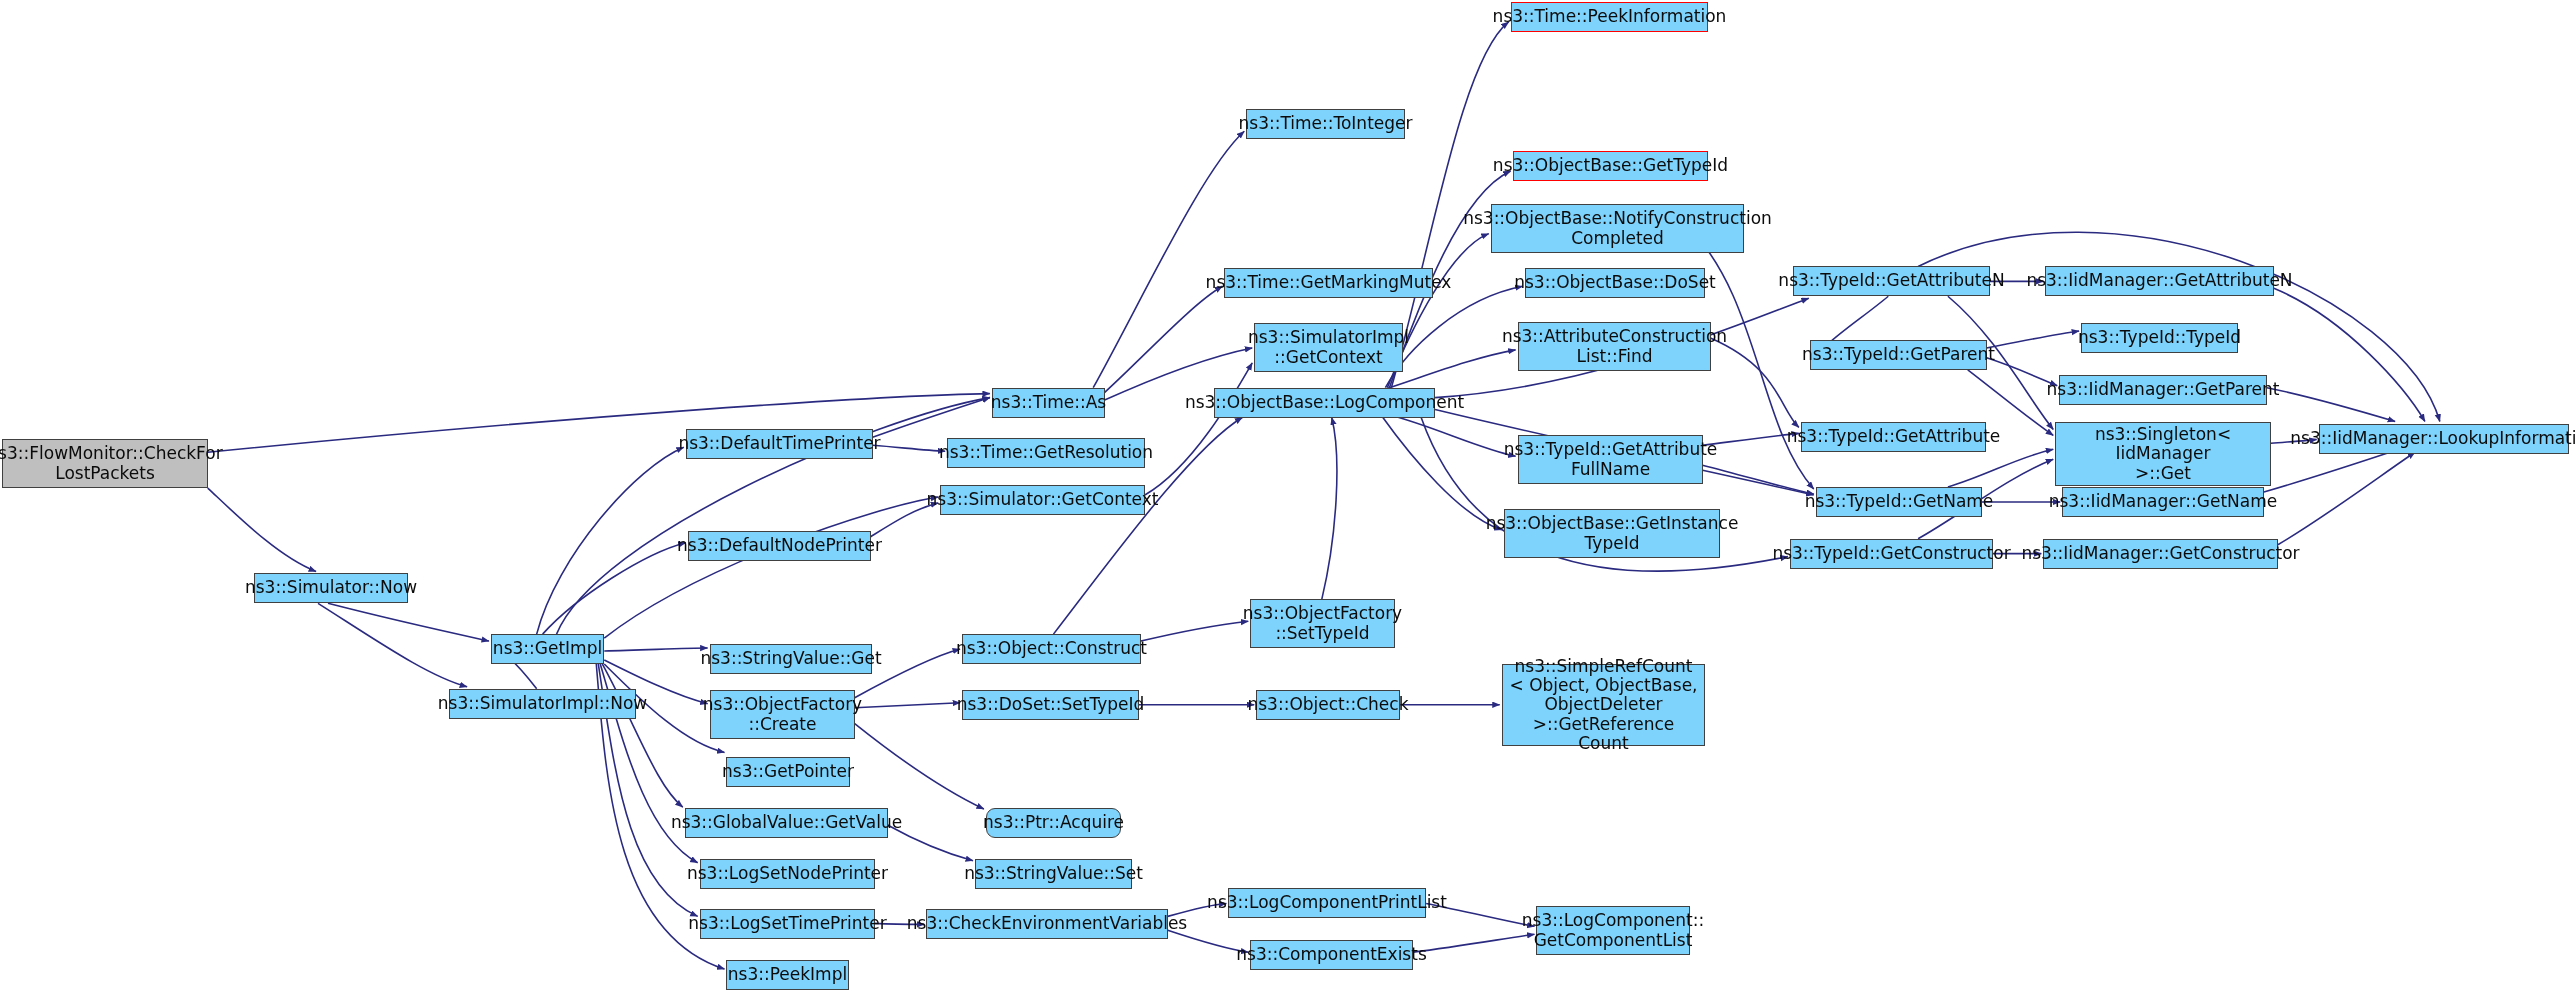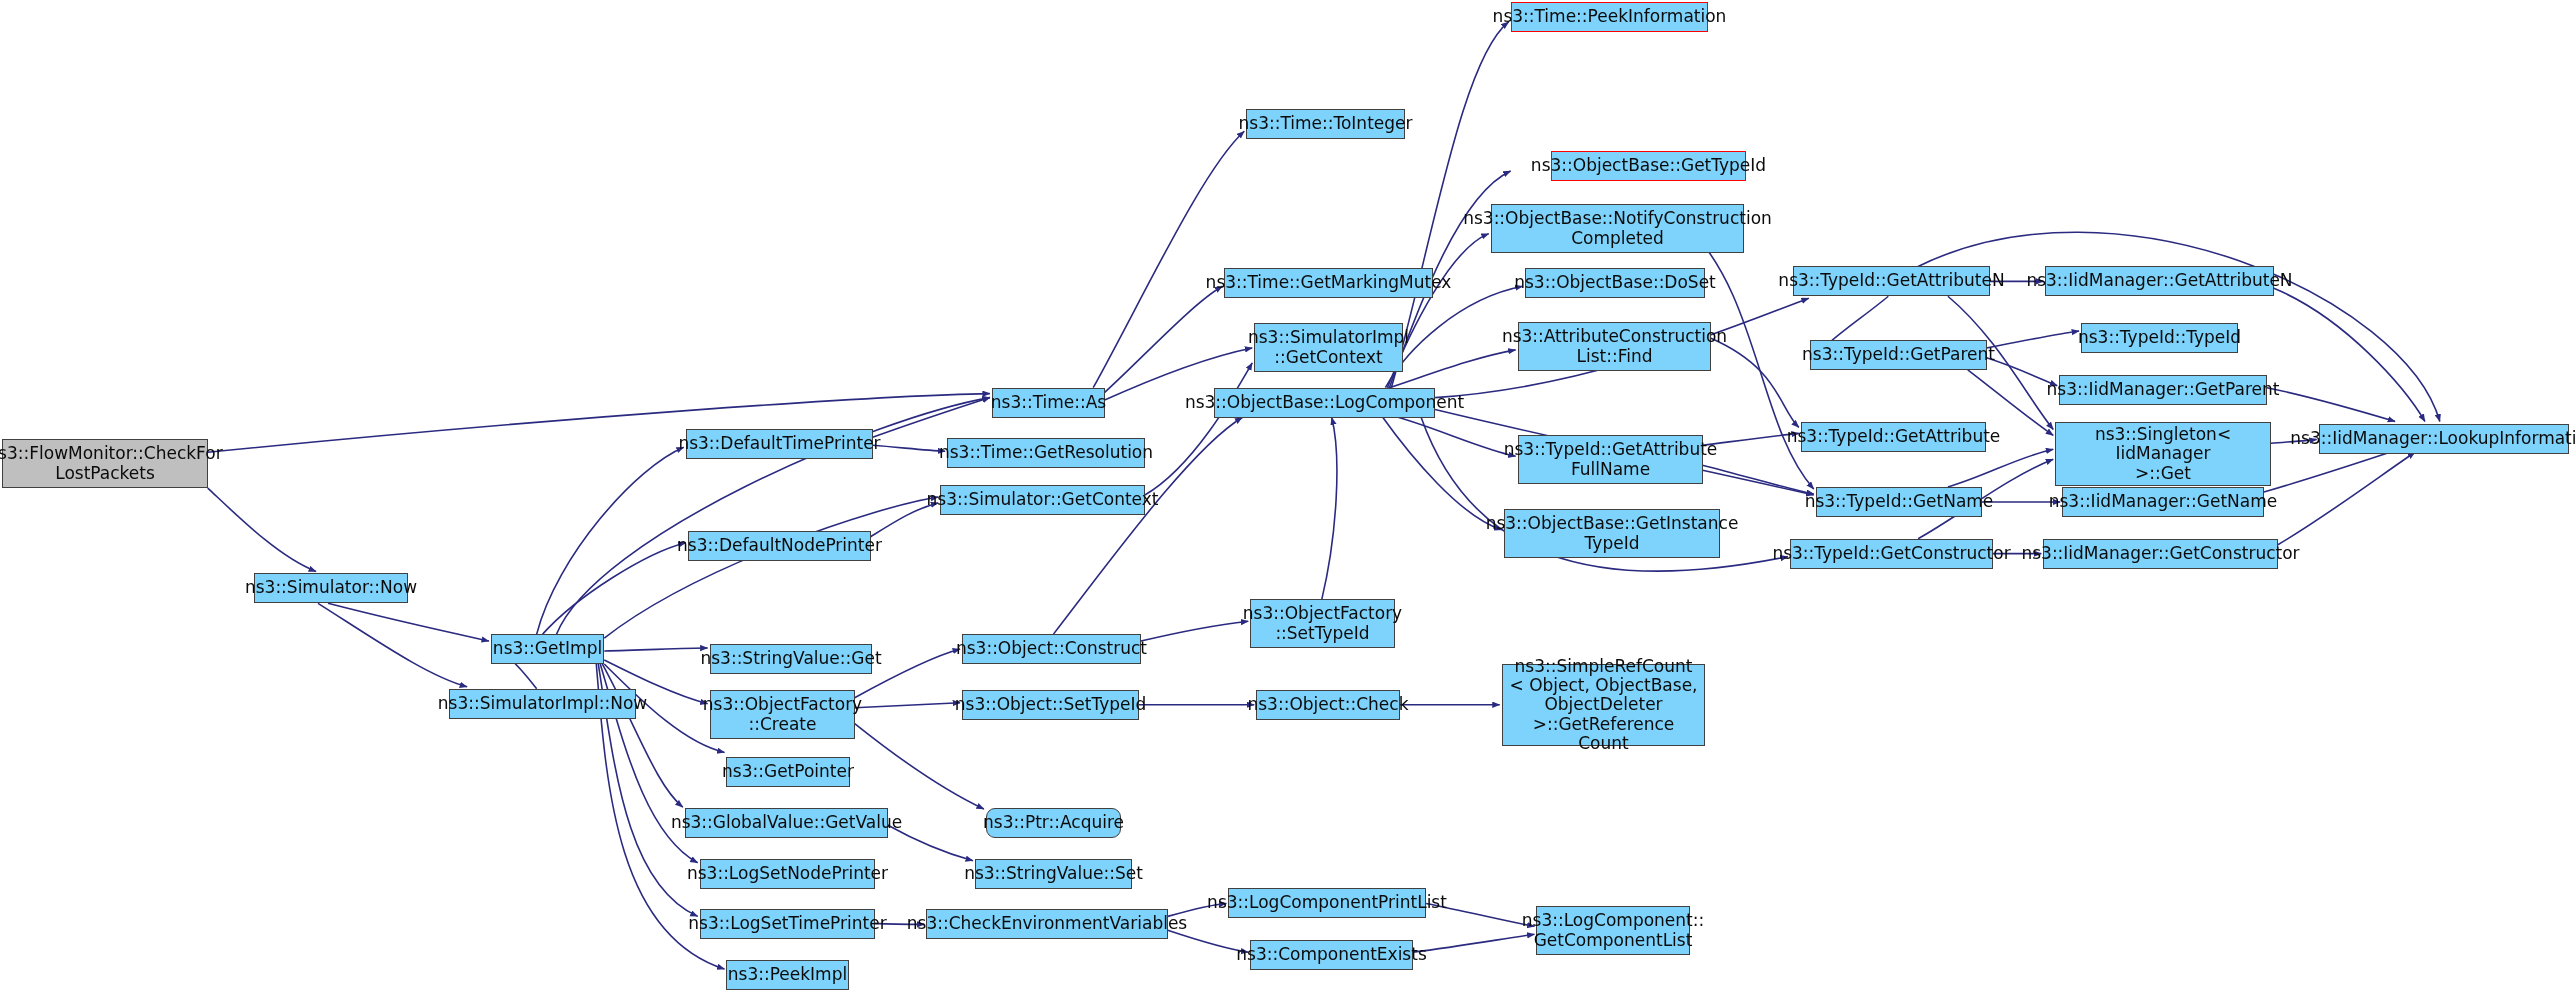--- a/index.html
+++ b/index.html
@@ -106,42 +106,42 @@
       <div class="node" style="left: 940px; top: 485px; width: 205px; height: 30px;">ns3::Simulator::GetContext</div>
       <div class="node" style="left: 710px; top: 644px; width: 162px; height: 30px;">ns3::StringValue::Get</div>
       <div class="node" style="left: 710px; top: 690px; width: 145px; height: 49px;">ns3::ObjectFactory
 ::Create</div>
       <div class="node" style="left: 726px; top: 757px; width: 124px; height: 30px;">ns3::GetPointer</div>
       <div class="node" style="left: 685px; top: 808px; width: 203px; height: 30px;">ns3::GlobalValue::GetValue</div>
       <div class="node" style="left: 700px; top: 859px; width: 175px; height: 30px;">ns3::LogSetNodePrinter</div>
       <div class="node" style="left: 700px; top: 909px; width: 175px; height: 30px;">ns3::LogSetTimePrinter</div>
       <div class="node" style="left: 726px; top: 960px; width: 123px; height: 30px;">ns3::PeekImpl</div>
       <div class="node" style="left: 962px; top: 634px; width: 179px; height: 30px;">ns3::Object::Construct</div>
-      <div class="node" style="left: 962px; top: 690px; width: 177px; height: 30px;">ns3::Object::SetTypeId</div>
+      <div class="node" style="left: 962px; top: 690px; width: 177px; height: 30px;">ns3::DoSet::SetTypeId</div>
       <div class="node" style="left: 986px; top: 808px; width: 135px; height: 30px; border-radius: 9px;">ns3::Ptr::Acquire</div>
       <div class="node" style="left: 975px; top: 859px; width: 157px; height: 30px;">ns3::StringValue::Set</div>
       <div class="node" style="left: 926px; top: 909px; width: 242px; height: 30px;">ns3::CheckEnvironmentVariables</div>
       <div class="node" style="left: 1250px; top: 599px; width: 145px; height: 49px;">ns3::ObjectFactory
 ::SetTypeId</div>
       <div class="node" style="left: 1256px; top: 690px; width: 144px; height: 30px;">ns3::Object::Check</div>
       <div class="node" style="left: 1502px; top: 664px; width: 203px; height: 82px;">ns3::SimpleRefCount
 &lt; Object, ObjectBase,
  ObjectDeleter &gt;::GetReference
 Count</div>
       <div class="node" style="left: 1228px; top: 888px; width: 198px; height: 30px;">ns3::LogComponentPrintList</div>
       <div class="node" style="left: 1250px; top: 940px; width: 163px; height: 30px;">ns3::ComponentExists</div>
       <div class="node" style="left: 1536px; top: 906px; width: 154px; height: 49px;">ns3::LogComponent::
 GetComponentList</div>
       <div class="node" style="left: 1246px; top: 109px; width: 159px; height: 30px;">ns3::Time::ToInteger</div>
       <div class="node" style="left: 1224px; top: 268px; width: 209px; height: 30px;">ns3::Time::GetMarkingMutex</div>
       <div class="node" style="left: 1254px; top: 323px; width: 149px; height: 49px;">ns3::SimulatorImpl
 ::GetContext</div>
       <div class="node" style="left: 1214px; top: 388px; width: 221px; height: 30px;">ns3::ObjectBase::LogComponent</div>
       <div class="node red" style="left: 1511px; top: 2px; width: 197px; height: 30px;">ns3::Time::PeekInformation</div>
-      <div class="node red" style="left: 1513px; top: 151px; width: 195px; height: 30px; margin-left: 38px;">ns3::ObjectBase::GetTypeId</div>
+      <div class="node red" style="left: 1513px; top: 151px; width: 195px; height: 30px;">ns3::ObjectBase::GetTypeId</div>
       <div class="node" style="left: 1491px; top: 204px; width: 253px; height: 49px;">ns3::ObjectBase::NotifyConstruction
 Completed</div>
       <div class="node" style="left: 1525px; top: 268px; width: 180px; height: 30px;">ns3::ObjectBase::DoSet</div>
       <div class="node" style="left: 1518px; top: 322px; width: 193px; height: 49px;">ns3::AttributeConstruction
 List::Find</div>
       <div class="node" style="left: 1518px; top: 435px; width: 185px; height: 49px;">ns3::TypeId::GetAttribute
 FullName</div>
       <div class="node" style="left: 1504px; top: 509px; width: 216px; height: 49px;">ns3::ObjectBase::GetInstance
 TypeId</div>
       <div class="node" style="left: 1793px; top: 266px; width: 197px; height: 30px;">ns3::TypeId::GetAttributeN</div>

